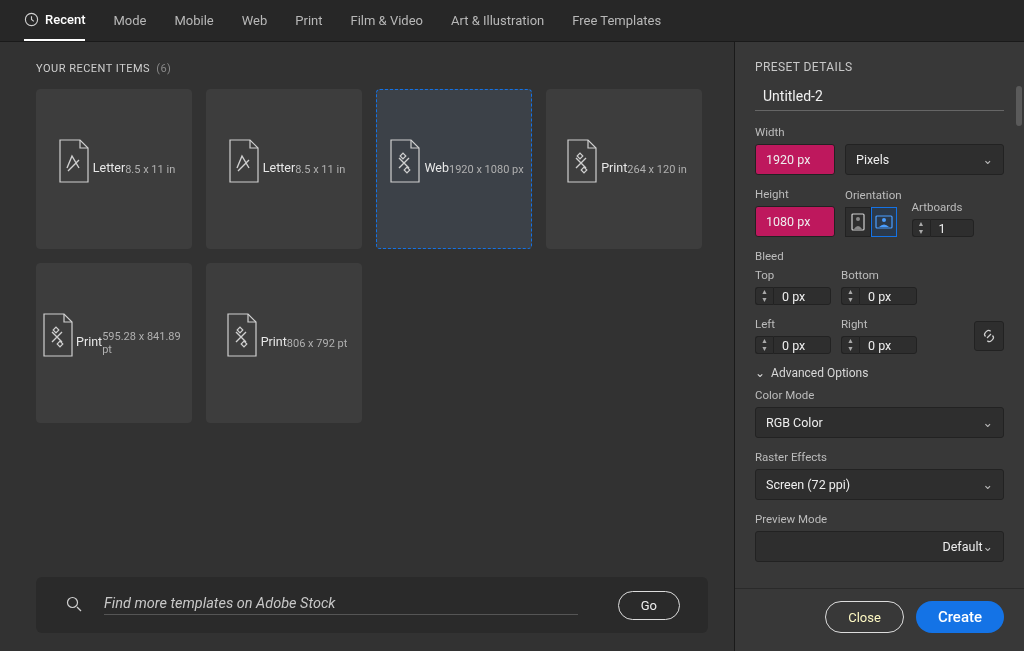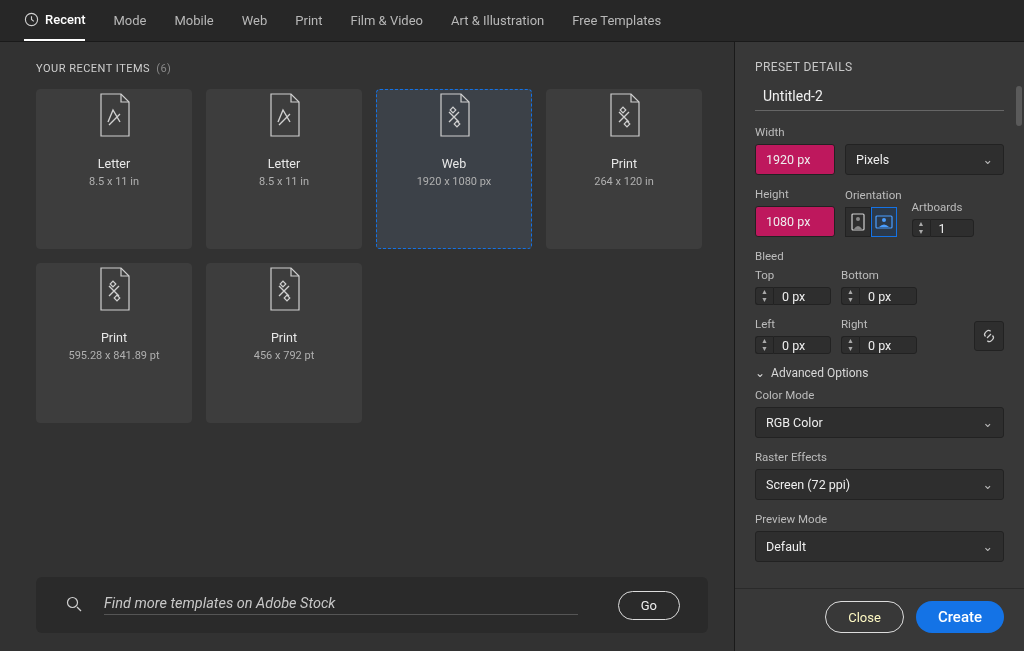--- a/index.html
+++ b/index.html
@@ -7,21 +7,21 @@
   .top-tabs { display: flex; align-items: center; padding: 0 24px; height: 42px; background: #272727; border-bottom: 1px solid #1a1a1a; gap: 28px; }
   .tab { color: #b8b8b8; cursor: pointer; display:flex; align-items:center; height:100%; }
   .tab.active { color: #fff; border-bottom: 2.5px solid #fff; font-weight:500;}
   .tab .clock { margin-right:6px; display:inline-flex;}
   .body-wrap { display:flex; height: calc(651px - 42px); }
   .main { flex:1; display:flex; flex-direction:column; padding:20px 26px 18px 36px; overflow:hidden;}
   .side { width:290px; background:#383838; border-left:1px solid #1a1a1a; display:flex; flex-direction:column; }
   .recent-header { font-size:11px; letter-spacing:0.5px; color:#cfcfcf; margin-bottom:14px; display:flex; align-items:center;}
   .recent-header .count{ color:#888; margin-left:6px;}
   .grid { display:flex; flex-wrap:wrap; gap:14px; }
-  .card { width:156px; height:160px; background:#3d3d3d; border:1px solid #3d3d3d; border-radius:4px; display:flex; flex-direction:column; align-items:center; cursor:pointer;}
+  .card { width:156px; height:160px; background:#3d3d3d; border:1px solid #3d3d3d; border-radius:4px; display:flex; flex-direction:row; align-items:center; justify-content:center; cursor:pointer;}
   .card.selected { border:1.5px dashed #1473e6; background:#3c4148;}
   .card .icon { width:40px; height:50px; margin-bottom:16px; display:flex; align-items:center; justify-content:center;}
   .card .title { font-size:12.5px; color:#e8e8e8; margin-bottom:4px;}
   .card .sub { font-size:11px; color:#b0b0b0;}
   .search-bar { margin-top:auto; background:#2a2a2a; border-radius:6px; height:56px; display:flex; align-items:center; padding:0 28px; gap:16px;}
   .search-bar .si { color:#ddd; }
   .search-bar .txt { flex:1; color:#c8c8c8; font-style:italic; font-size:14.5px; border-bottom:1px solid #555; padding-bottom:2px; margin-right:24px; margin-left:4px;}
   .go-btn { border:1.5px solid #ddd; border-radius:20px; padding:6px 22px; color:#eee; font-size:13px; cursor:pointer; background:transparent;}
   
   .side-scroll { padding:18px 20px 10px 20px; flex:1; overflow-y:auto; position:relative;}
@@ -159,21 +159,21 @@
           <div class="icon">
             <svg width="38" height="46" viewBox="0 0 38 46">
               <path d="M6 2 H26 L34 10 V44 H6 Z"></path>
               <path d="M26 2 V10 H34"></path>
               <path d="M14 20 L24 30 M24 20 L14 30" stroke-width="1.4"></path>
               <rect x="16" y="16" width="4" height="4" transform="rotate(45 18 18)"></rect>
               <rect x="20" y="30" width="4" height="4" transform="rotate(45 22 32)"></rect>
             </svg>
           </div>
           <div class="title">Print</div>
-          <div class="sub">456 x 792 pt</div>
+          <div class="sub">806 x 792 pt</div>
         </div>
       </div>
 
     <div class="search-bar">
       <span class="si">
         <svg width="20" height="20" viewBox="0 0 20 20">
             <circle cx="8.5" cy="8.5" r="5"></circle>
             <path d="M13 13 L17 17"></path>
           </svg>
       </span>
@@ -296,21 +296,21 @@
           <span class="chev">⌄</span>
       </div>
 
       <span class="label">Raster Effects</span>
       <div class="sel full-sel" style="margin-bottom:12px;">
         <span>Screen (72 ppi)</span>
           <span class="chev">⌄</span>
       </div>
 
       <span class="label">Preview Mode</span>
-      <div class="sel full-sel" style="">
+      <div class="sel full-sel" style="justify-content:flex-end;">
         <span>Default</span>
           <span class="chev">⌄</span>
       </div>
     </div>
     <div class="scrollbar"></div>
     <div class="footer">
       <button class="btn-close">Close</button>
       <button class="btn-create">Create</button>
     </div>
   </div>

